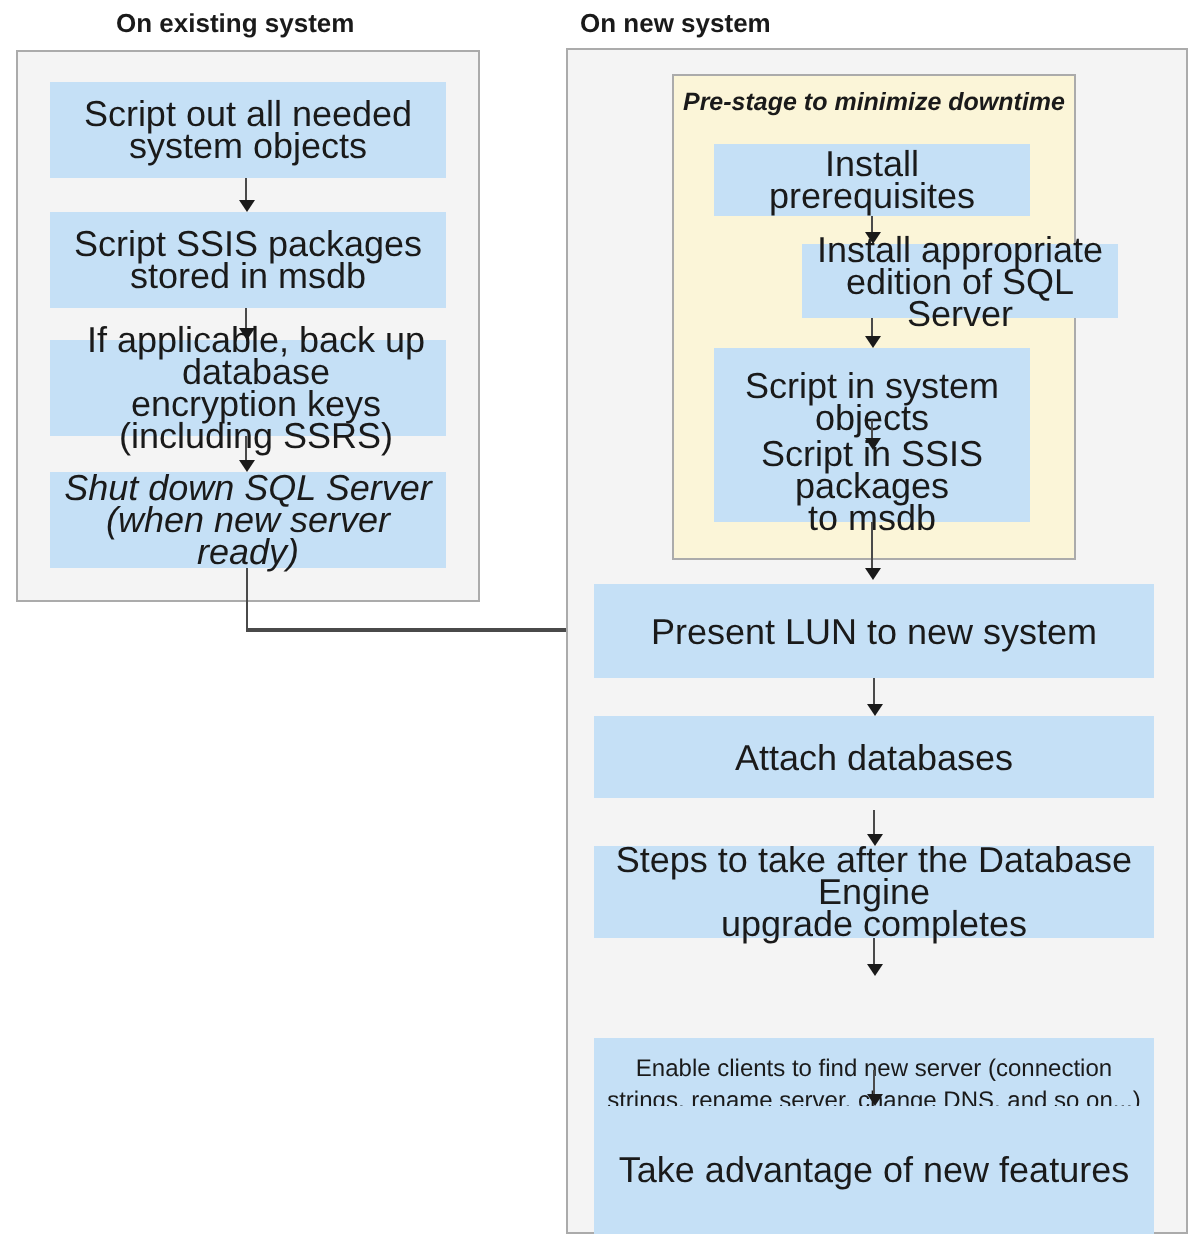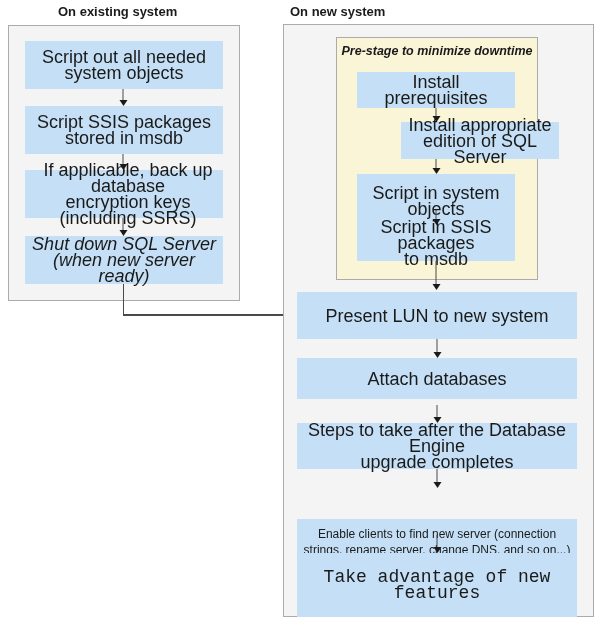--- a/index.html
+++ b/index.html
@@ -36,21 +36,21 @@
   .lb{left:25px;width:198px;height:48px;}
   .lb1{top:41px;} .lb2{top:106px;} .lb3{top:170px;padding-left:12px;} .lb4{top:236px;font-style:italic;}
   
   .yb{left:357px;width:158px;}
   .yb1{top:72px;height:36px;} .yb2{top:122px;height:37px;margin-left:44px;}
   .yb3{top:174px;height:53px;} .yb4{top:225px;height:36px;}
   
   .rb{left:297px;width:280px;}
   .rb1{top:292px;height:47px;} .rb2{top:358px;height:41px;}
   .rb3{top:423px;height:46px;} .rb4{top:488px;height:47px;margin-top:31px;}
-  .rb5{top:553px;height:64px;font-family:Liberation Mono, monospace;}
+  .rb5{top:553px;height:64px;}
   
   .varrow{position:absolute;width:9px;transform:translateX(-50%);z-index:2;}
   .varrow .shaft{position:absolute;left:50%;margin-left:-0.75px;top:0;bottom:5px;width:1.5px;background:var(--shaft);}
   .varrow .vhead{position:absolute;left:50%;margin-left:-4px;bottom:0;width:0;height:0;
     border-left:4px solid transparent;border-right:4px solid transparent;border-top:6px solid var(--line);}
   .la{left:123px;} .ya{left:436px;} .ra{left:437px;}
   .la1{top:89px;height:17px;} .la2{top:154px;height:16px;} .la3{top:218px;height:18px;}
   .ya1{top:108px;height:14px;} .ya2{top:159px;height:15px;} .ya3{top:210px;height:15px;}
   .ya4{top:261px;height:29px;}
   .ra1{top:339px;height:19px;} .ra2{top:405px;height:18px;}

